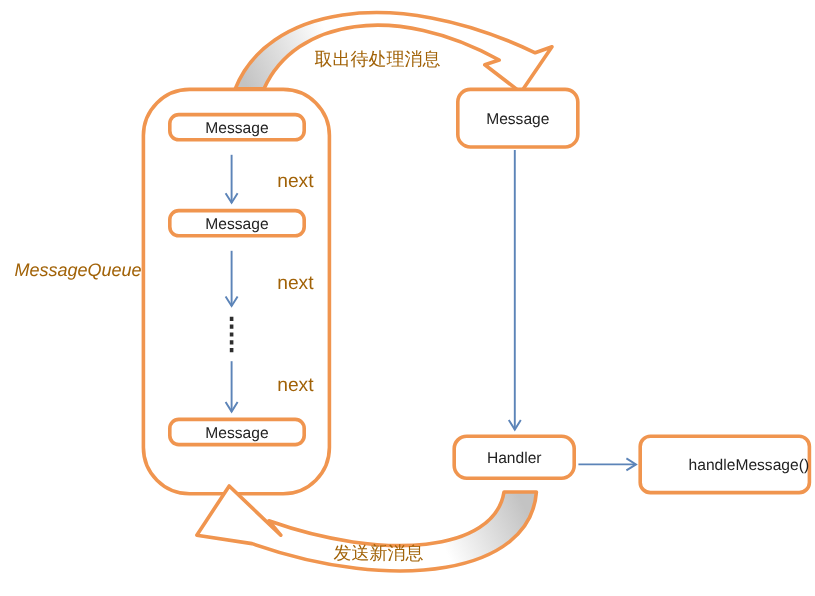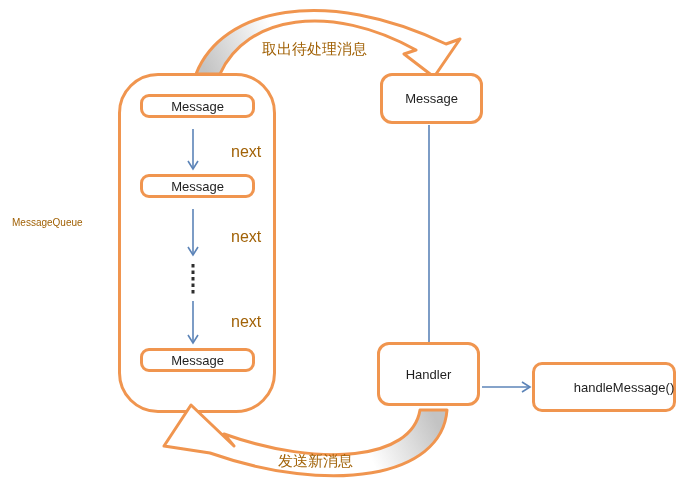--- a/index.html
+++ b/index.html
@@ -41,29 +41,29 @@
     border-radius: 40px;
     background: #ffffff;
     box-sizing: border-box;
     z-index: 1;
   }
   .msg-box { left: 140px; width: 115px; height: 24px; border-radius: 9px; }
   .msg-1 { top: 94px; }
   .msg-2 { top: 174px; }
   .msg-3 { top: 348px; }
   .looper-box  { left: 380px; top: 73px;  width: 103px; height: 51px; border-radius: 12px; }
-  .handler-box { left: 377px; top: 342px; width: 103px; height: 64px; border-radius: 12px; }
+  .handler-box { left: 377px; top: 362px; width: 103px; height: 38px; border-radius: 12px; }
   .handlemsg-box { left: 532px; top: 362px; width: 144px; height: 50px; border-radius: 10px; padding-left: 40px; }
   .lbl {
     position: absolute;
     z-index: 4;
     white-space: nowrap;
     color: #a16207;
   }
-  .lbl-queue { left: 12px; top: 217px; font-size: 10px; }
+  .lbl-queue { left: 12px; top: 217px; font-size: 15px; font-style: italic; }
   .lbl-next { font-size: 16px; left: 207px; margin-left: 24px; }
   .lbl-next-1 { top: 143px; }
   .lbl-next-2 { top: 228px; }
   .lbl-next-3 { top: 313px; }
   .lbl-cjk { font-size: 15px; }
   .lbl-dequeue  { left: 262px; top: 40px; }
   .lbl-dispatch { left: 447px; top: 224px; font-size: 14.5px; }
   .lbl-send     { left: 278px; top: 440px; margin-top: 12px; }
 </style>
 </head>

